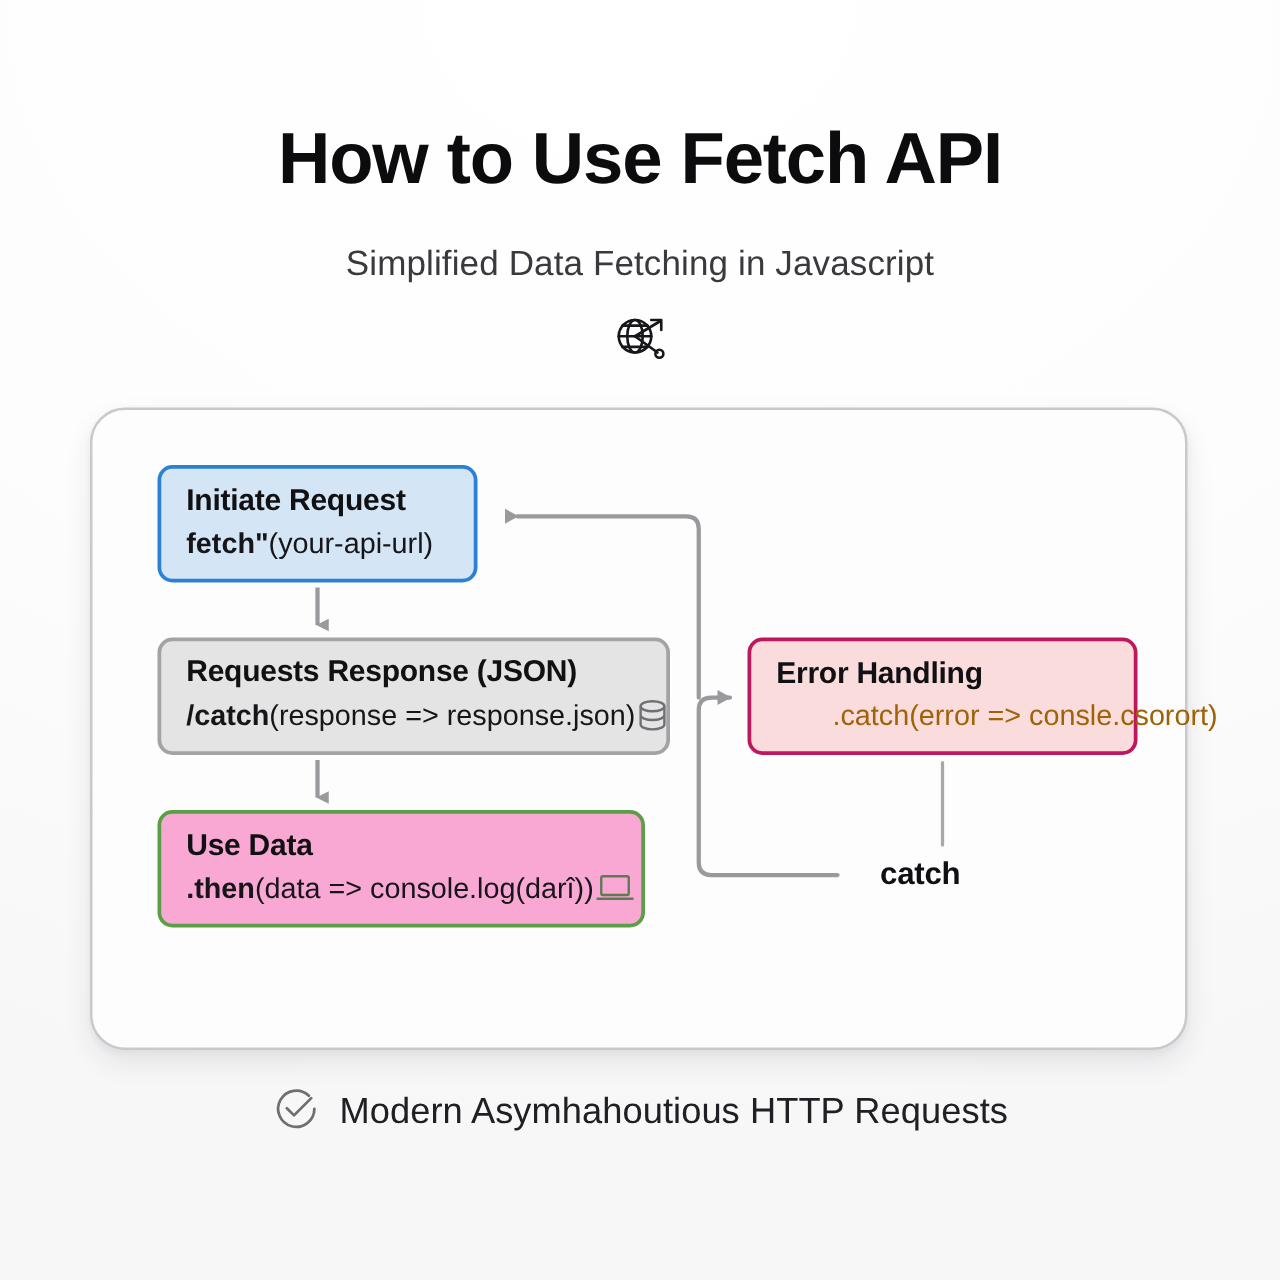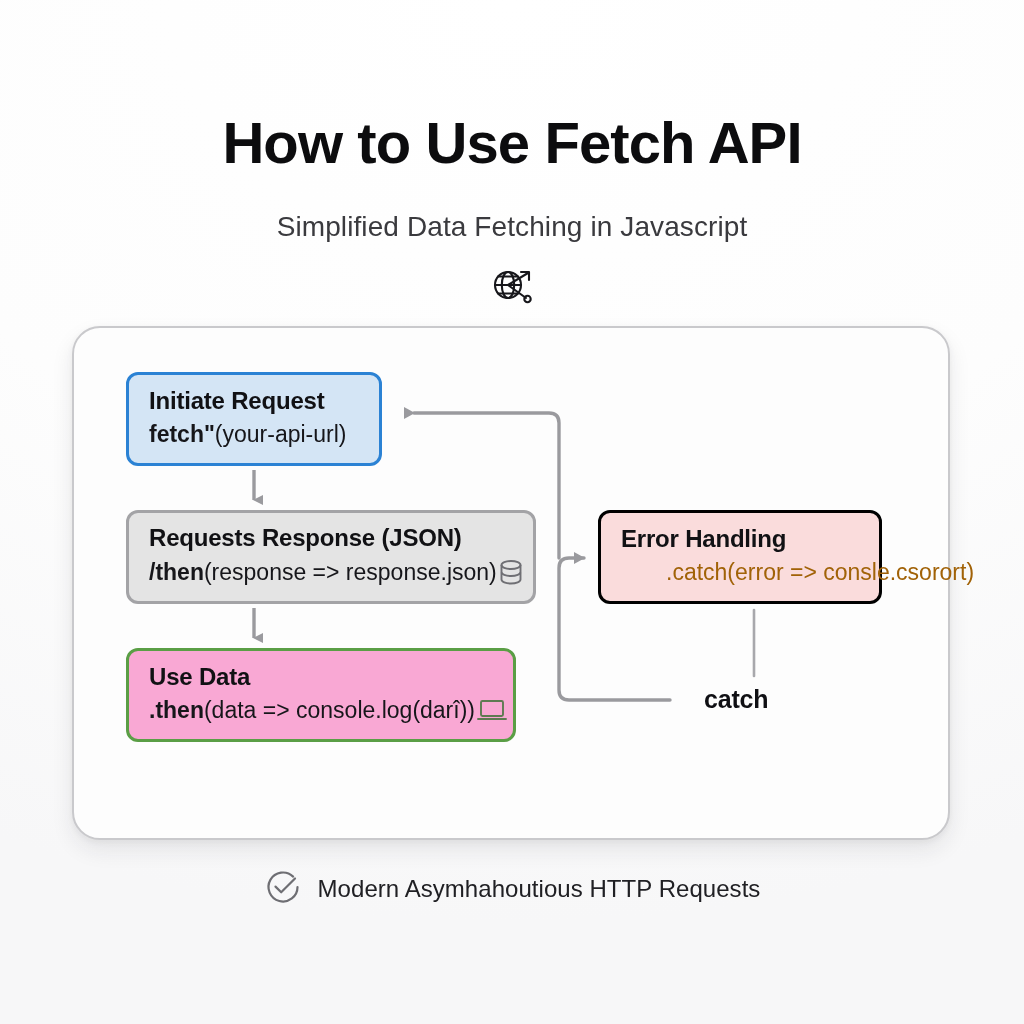--- a/index.html
+++ b/index.html
@@ -26,21 +26,21 @@
 
   
   #header {
     position: absolute;
     left: 0;
     top: 0;
     width: 1024px;
     text-align: center;
   }
   #page-title {
-    margin: 16px;
+    margin: 0;
     padding-top: 96px;
     font-size: 58px;
     line-height: 1.06;
     font-weight: 700;
     letter-spacing: -0.9px;
     color: #0c0c0e;
     font-family: "Liberation Sans", sans-serif;
   }
   #page-subtitle {
     margin: 16px;
@@ -144,24 +144,24 @@
     top: 320px;
     width: 390px;
     height: 94px;
     background: #f9a8d4;
     border: 3px solid #5a9e45;
   }
   
   #node-error {
     left: 524px;
     top: 182px;
-    width: 284px;
+    width: 312px;
     height: 94px;
     background: #fadcdc;
-    border: 3px solid #000000;
+    border: 3px solid #be185d;
   }
   #node-error .node-code {
     color: #a16207;
     margin-left: 45px;
   }
 
   
   #catch-label {
     position: absolute;
     left: 614px;
@@ -178,21 +178,21 @@
     position: absolute;
     left: 0;
     top: 868px;
     width: 1024px;
     display: flex;
     justify-content: center;
     align-items: center;
     gap: 16px;
   }
   #footer-text {
-    font-size: 24px;
+    font-size: 29px;
     font-weight: 400;
     color: #202024;
     letter-spacing: 0.05px;
     font-family: "Liberation Sans", sans-serif;
   }
 </style>
 </head>
 <body>
 
 <div id="page">
@@ -249,21 +249,21 @@
       <div class="node-title">Initiate Request</div>
       <div class="node-code">
         <b>fetch"</b>
           <span>(your-api-url)</span>
       </div>
     </div>
 
     <div class="node" id="node-process">
       <div class="node-title">Requests Response (JSON)</div>
       <div class="node-code">
-        <b>/then</b>
+        <b>/catch</b>
           <span>(response =&gt; response.json)</span>
           <span class="node-icon">
           <svg width="26" height="30" viewBox="0 0 26 30" aria-hidden="true">
             <g fill="none" stroke="#6f6f74" stroke-width="1.9">
               <ellipse cx="13" cy="7" rx="9.5" ry="4"></ellipse>
               <path d="M3.5 7 v7 a9.5 4 0 0 0 19 0 v-7"></path>
               <path d="M3.5 14.5 v7 a9.5 4 0 0 0 19 0 v-7"></path>
             </g>
           </svg>
         </span>

